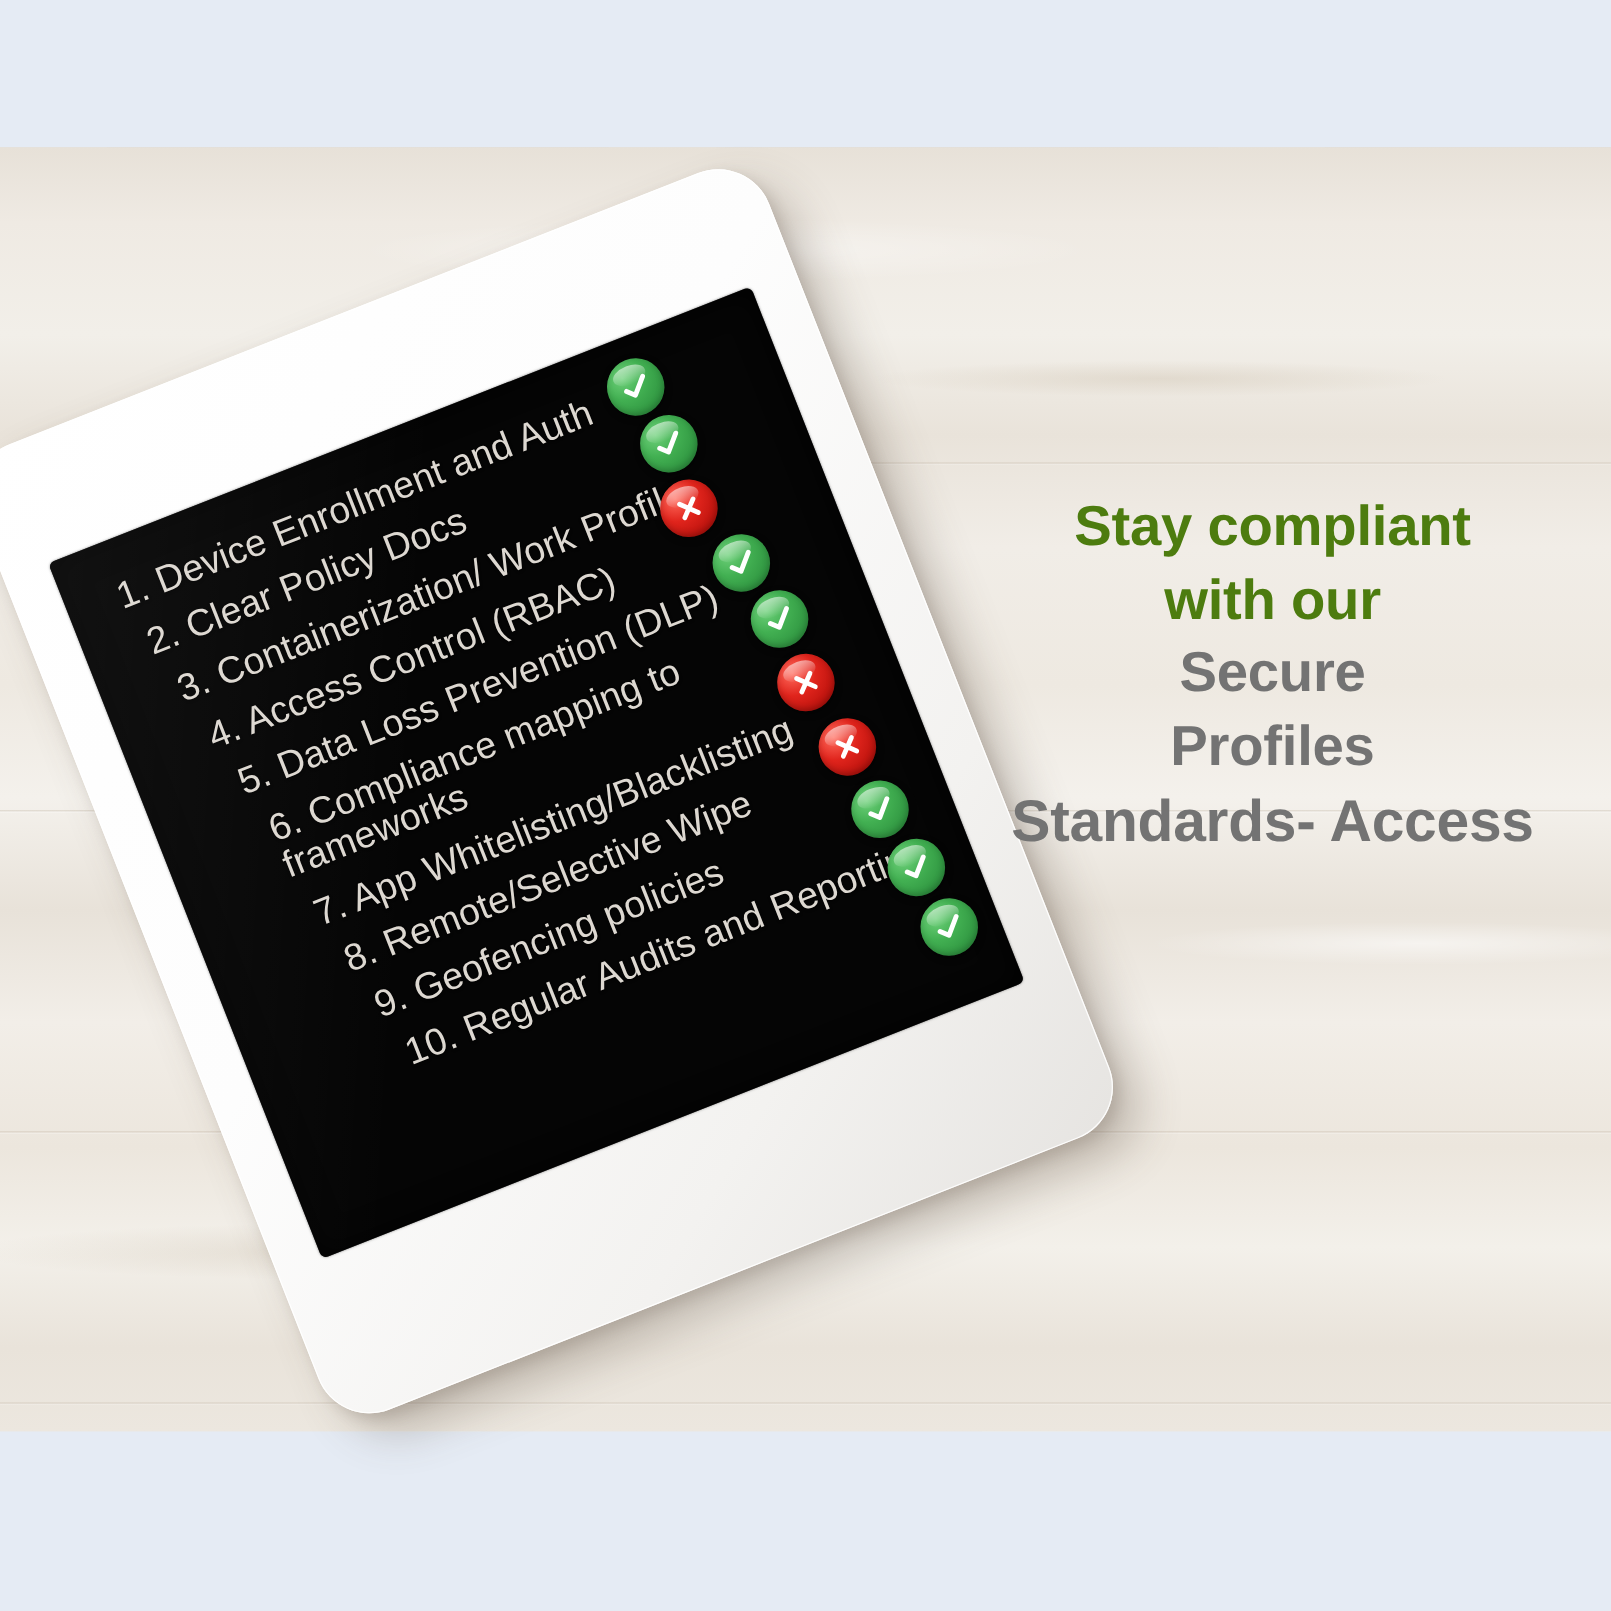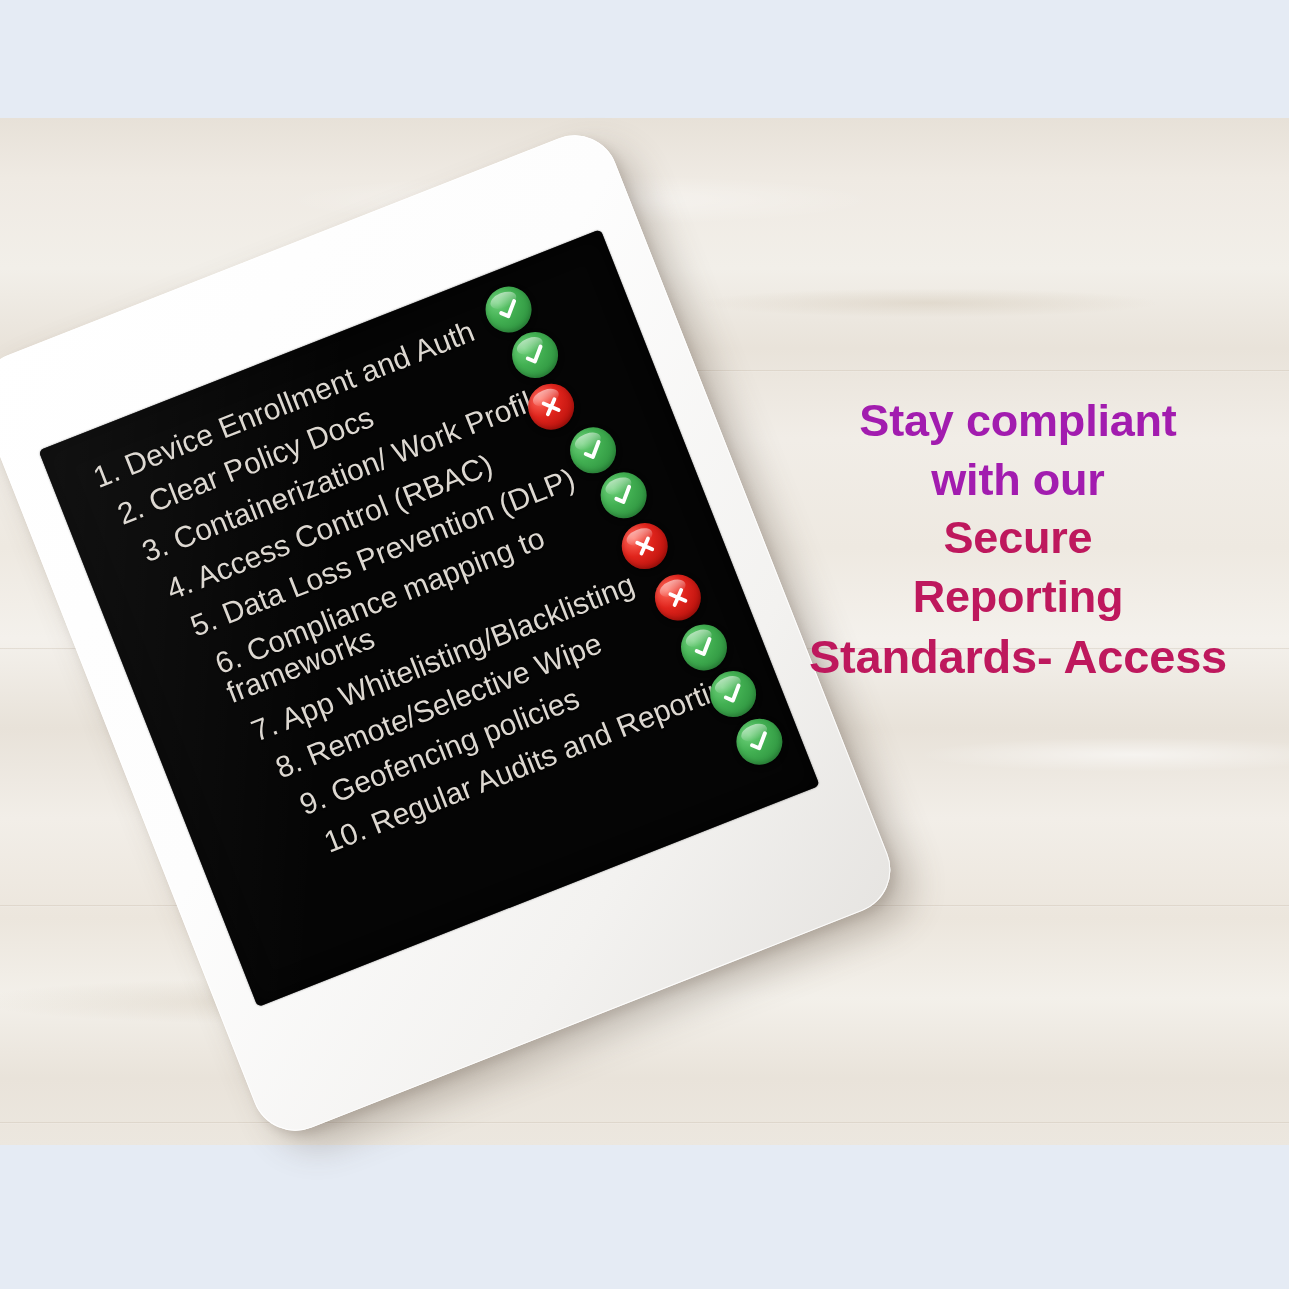--- a/index.html
+++ b/index.html
@@ -122,22 +122,22 @@
   
   .headline{
     position:absolute;left:762px;top:392px;width:512px;
     text-align:center;
     font-weight:700;
     font-size:45px;
     line-height:1.30;
     letter-spacing:-0.2px;
   }
   .hl-line{display:block;}
-  .hl-blue{color:#a21caf;}
-  .hl-teal{color:#be185d;}
+  .hl-blue{color:#4d7c0f;}
+  .hl-teal{color:#737373;}
   .hl-big{font-size:47px;}
 </style>
 </head>
 <body>
 
 <div id="canvas">
 
   <div class="wood-band"></div>
   <div class="wood-knots"></div>
   <div class="plank-seam" style="top:370px"></div>
@@ -224,17 +224,17 @@
           </div>
         <div class="screen-glare"></div>
       </div>
     </div>
   </div>
 
   <div class="headline" id="headline">
       <span class="hl-line hl-blue">Stay compliant</span>
       <span class="hl-line hl-blue">with our</span>
       <span class="hl-line hl-teal">Secure</span>
-      <span class="hl-line hl-teal">Reporting</span>
+      <span class="hl-line hl-teal">Profiles</span>
       <span class="hl-line hl-teal hl-big">Standards- Access</span>
     </div>
 
 </div>
 
 </body></html>

